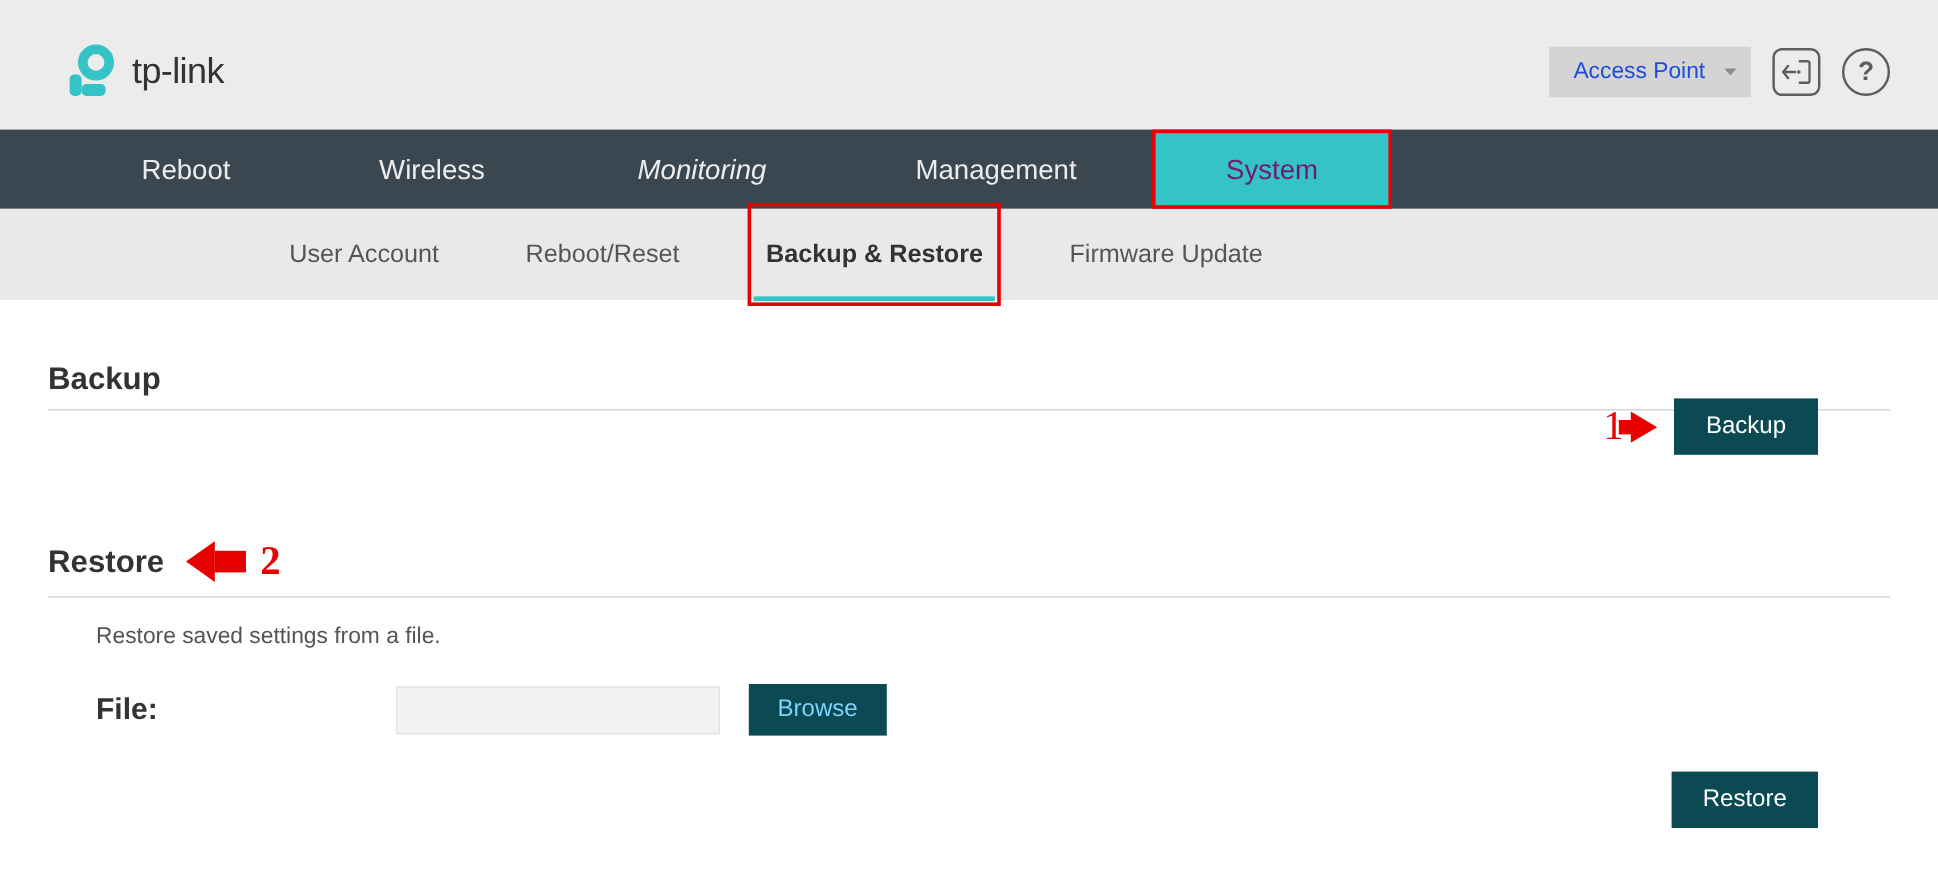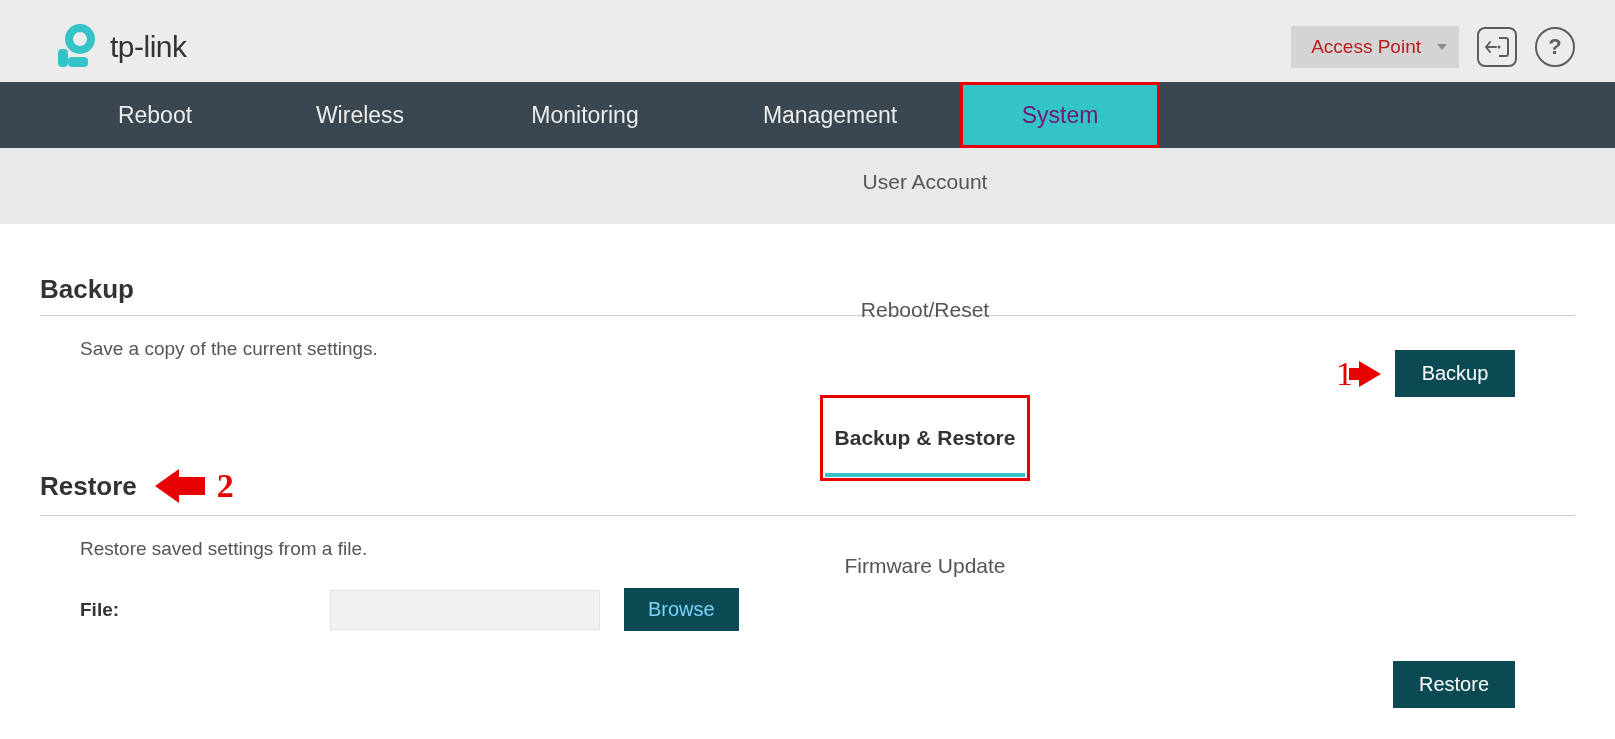--- a/index.html
+++ b/index.html
@@ -5,21 +5,21 @@
   * { box-sizing: border-box; margin: 0; padding: 0; }
   body {
     font-family: Arial, Helvetica, sans-serif;
     background: #ffffff;
     color: #333;
     width: 1615px;
   }
 
   
   .topbar {
-    height: 82px;
+    height: 108px;
     background: #ececec;
     display: flex;
     align-items: center;
     padding: 12px 40px 0 50px;
   }
   .logo-wrap {
     display: flex;
     align-items: center;
     gap: 12px;
   }
@@ -30,21 +30,21 @@
     letter-spacing: -0.5px;
   }
   .topbar-right {
     margin-left: auto;
     display: flex;
     align-items: center;
     gap: 18px;
   }
   .mode-select {
     background: #d4d4d4;
-    color: #b91c1c;
+    color: #1d4ed8;
     font-size: 19px;
     padding: 8px 38px 8px 20px;
     border: none;
     position: relative;
     height: 42px;
     display: flex;
     align-items: center;
   }
   .mode-select .chev {
     position: absolute;
@@ -93,40 +93,39 @@
     display: flex;
     align-items: center;
     justify-content: center;
     color: #ececec;
     font-size: 23px;
     padding: 0 40px;
     cursor: pointer;
     min-width: 190px;
   }
   .mainnav-item.spacer1 { min-width: 220px; }
-  .mainnav-item.spacer2 { min-width: 230px; }
+  .mainnav-item.spacer2 { min-width: 230px; font-style: italic; }
   .mainnav-item.spacer3 { min-width: 260px; }
   .mainnav-item.active {
     background: #34c3c7;
     color: #701a75;
     min-width: 200px;
     position: relative;
     outline: 3px solid #e60000;
     outline-offset: -3px;
   }
 
   
   .subnav {
     height: 76px;
     background: #e9e9e9;
     display: flex;
     align-items: center;
     padding-left: 235px;
     gap: 60px;
-    flex-direction: column;
   }
   .subnav-item {
     font-size: 21px;
     color: #555;
     cursor: pointer;
     padding: 22px 6px;
     position: relative;
   }
   .subnav-item.active {
     font-weight: bold;
@@ -184,21 +183,21 @@
   .section-gap { height: 70px; }
 
   .file-row {
     display: flex;
     align-items: center;
     padding-left: 40px;
     margin-top: 28px;
     gap: 0;
   }
   .file-label {
-    font-size: 19px;
+    font-size: 25px;
     font-weight: bold;
     color: #333;
     width: 250px;
   }
   .file-input {
     width: 270px;
     height: 40px;
     border: 1px solid #e2e2e2;
     background: #f1f1f1;
     margin-right: 24px;
@@ -309,21 +308,20 @@
   <div class="subnav-item">Reboot/Reset</div>
   <div class="subnav-item active">Backup &amp; Restore</div>
   <div class="subnav-item">Firmware Update</div>
 </div>
 
 <div class="content">
 
   <div class="section-title">
     <span>Backup</span>
   </div>
-  <div class="section-desc">Save a copy of the current settings.</div>
   <div class="btn-row">
     <span class="anno">
       <span>1</span>
       <span class="arrow-right"></span>
     </span>
     <button class="action-btn">Backup</button>
   </div>
 
   <div class="section-gap"></div>
 

